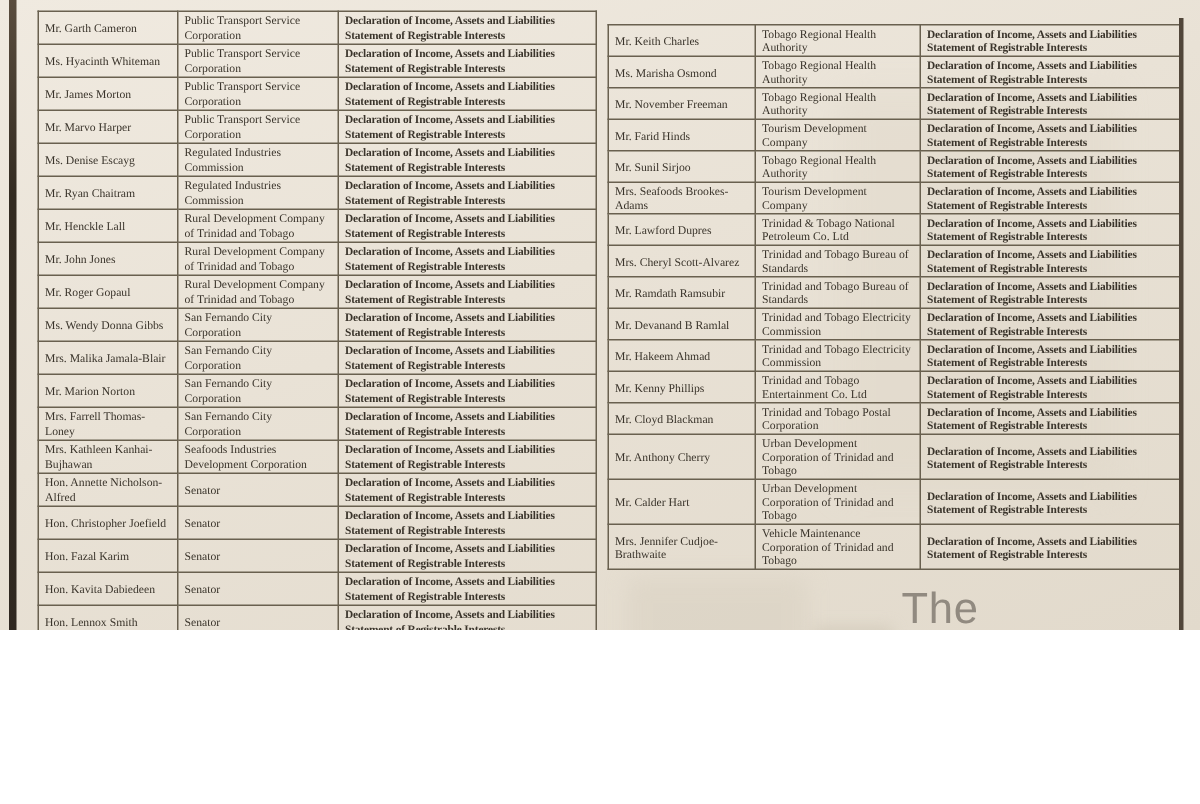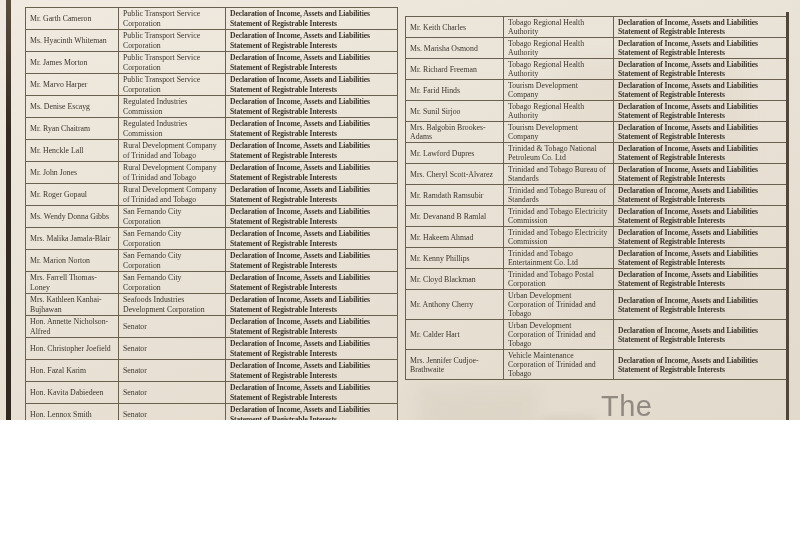--- a/index.html
+++ b/index.html
@@ -244,21 +244,21 @@
         </tr>
         <tr>
           <td class="c-name">Ms. Marisha Osmond</td>
           <td class="c-org">Tobago Regional Health Authority</td>
           <td class="c-decl">
             <div>Declaration of Income, Assets and Liabilities</div>
             <div>Statement of Registrable Interests</div>
           </td>
         </tr>
         <tr>
-          <td class="c-name">Mr. Richard Freeman</td>
+          <td class="c-name">Mr. November Freeman</td>
           <td class="c-org">Tobago Regional Health Authority</td>
           <td class="c-decl">
             <div>Declaration of Income, Assets and Liabilities</div>
             <div>Statement of Registrable Interests</div>
           </td>
         </tr>
         <tr>
           <td class="c-name">Mr. Farid Hinds</td>
           <td class="c-org">Tourism Development Company</td>
           <td class="c-decl">
@@ -268,21 +268,21 @@
         </tr>
         <tr>
           <td class="c-name">Mr. Sunil Sirjoo</td>
           <td class="c-org">Tobago Regional Health Authority</td>
           <td class="c-decl">
             <div>Declaration of Income, Assets and Liabilities</div>
             <div>Statement of Registrable Interests</div>
           </td>
         </tr>
         <tr>
-          <td class="c-name">Mrs. Balgobin Brookes-Adams</td>
+          <td class="c-name">Mrs. Seafoods Brookes-Adams</td>
           <td class="c-org">Tourism Development Company</td>
           <td class="c-decl">
             <div>Declaration of Income, Assets and Liabilities</div>
             <div>Statement of Registrable Interests</div>
           </td>
         </tr>
         <tr>
           <td class="c-name">Mr. Lawford Dupres</td>
           <td class="c-org">Trinidad &amp; Tobago National Petroleum Co. Ltd</td>
           <td class="c-decl">

